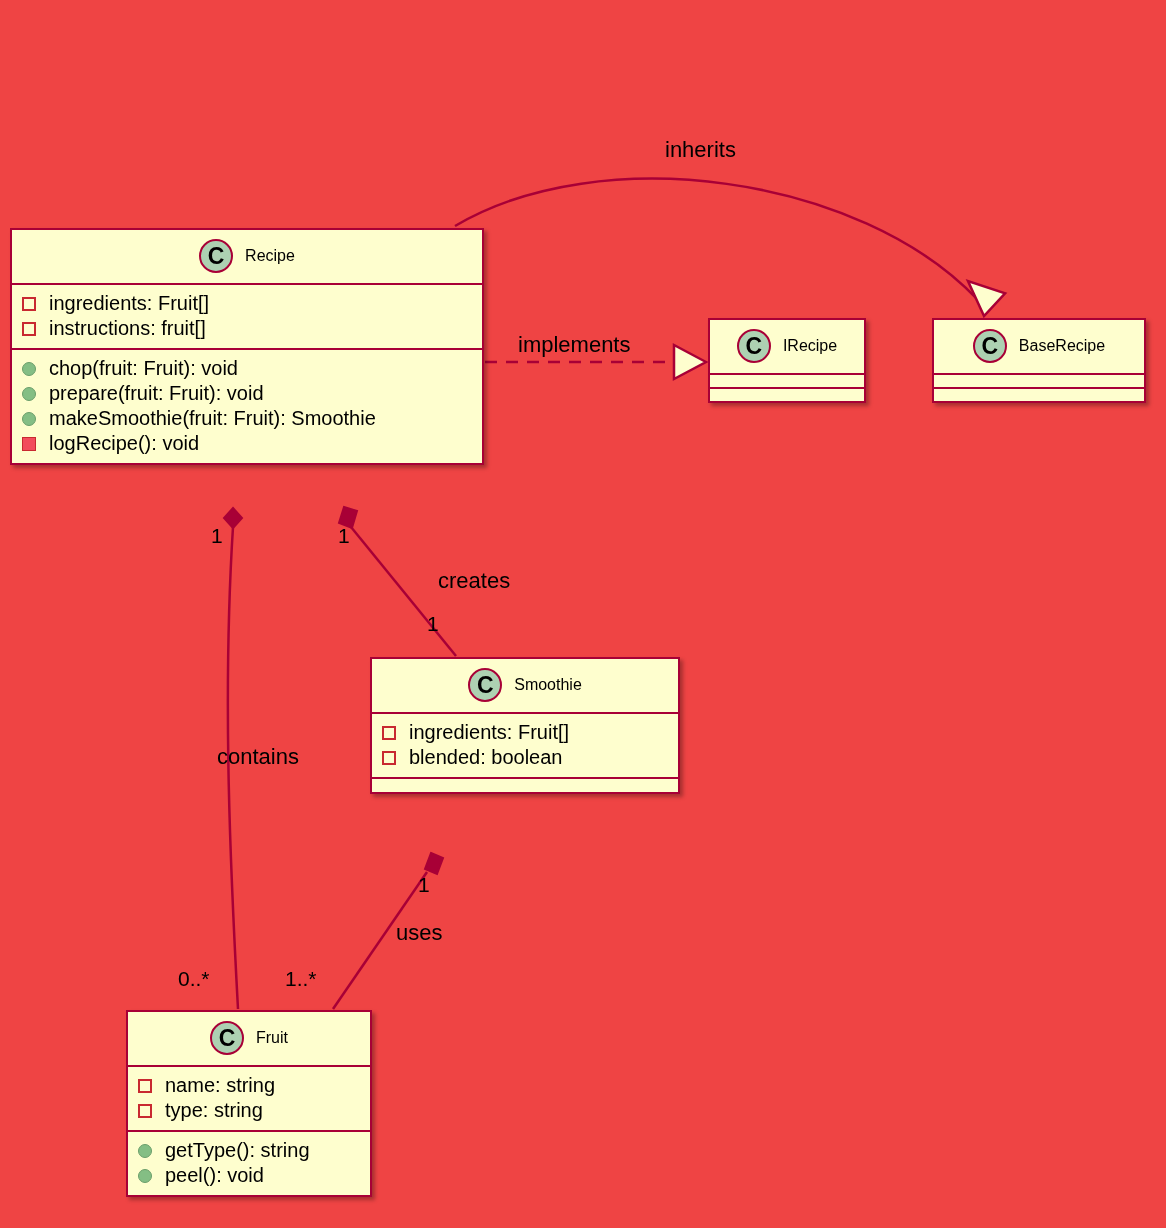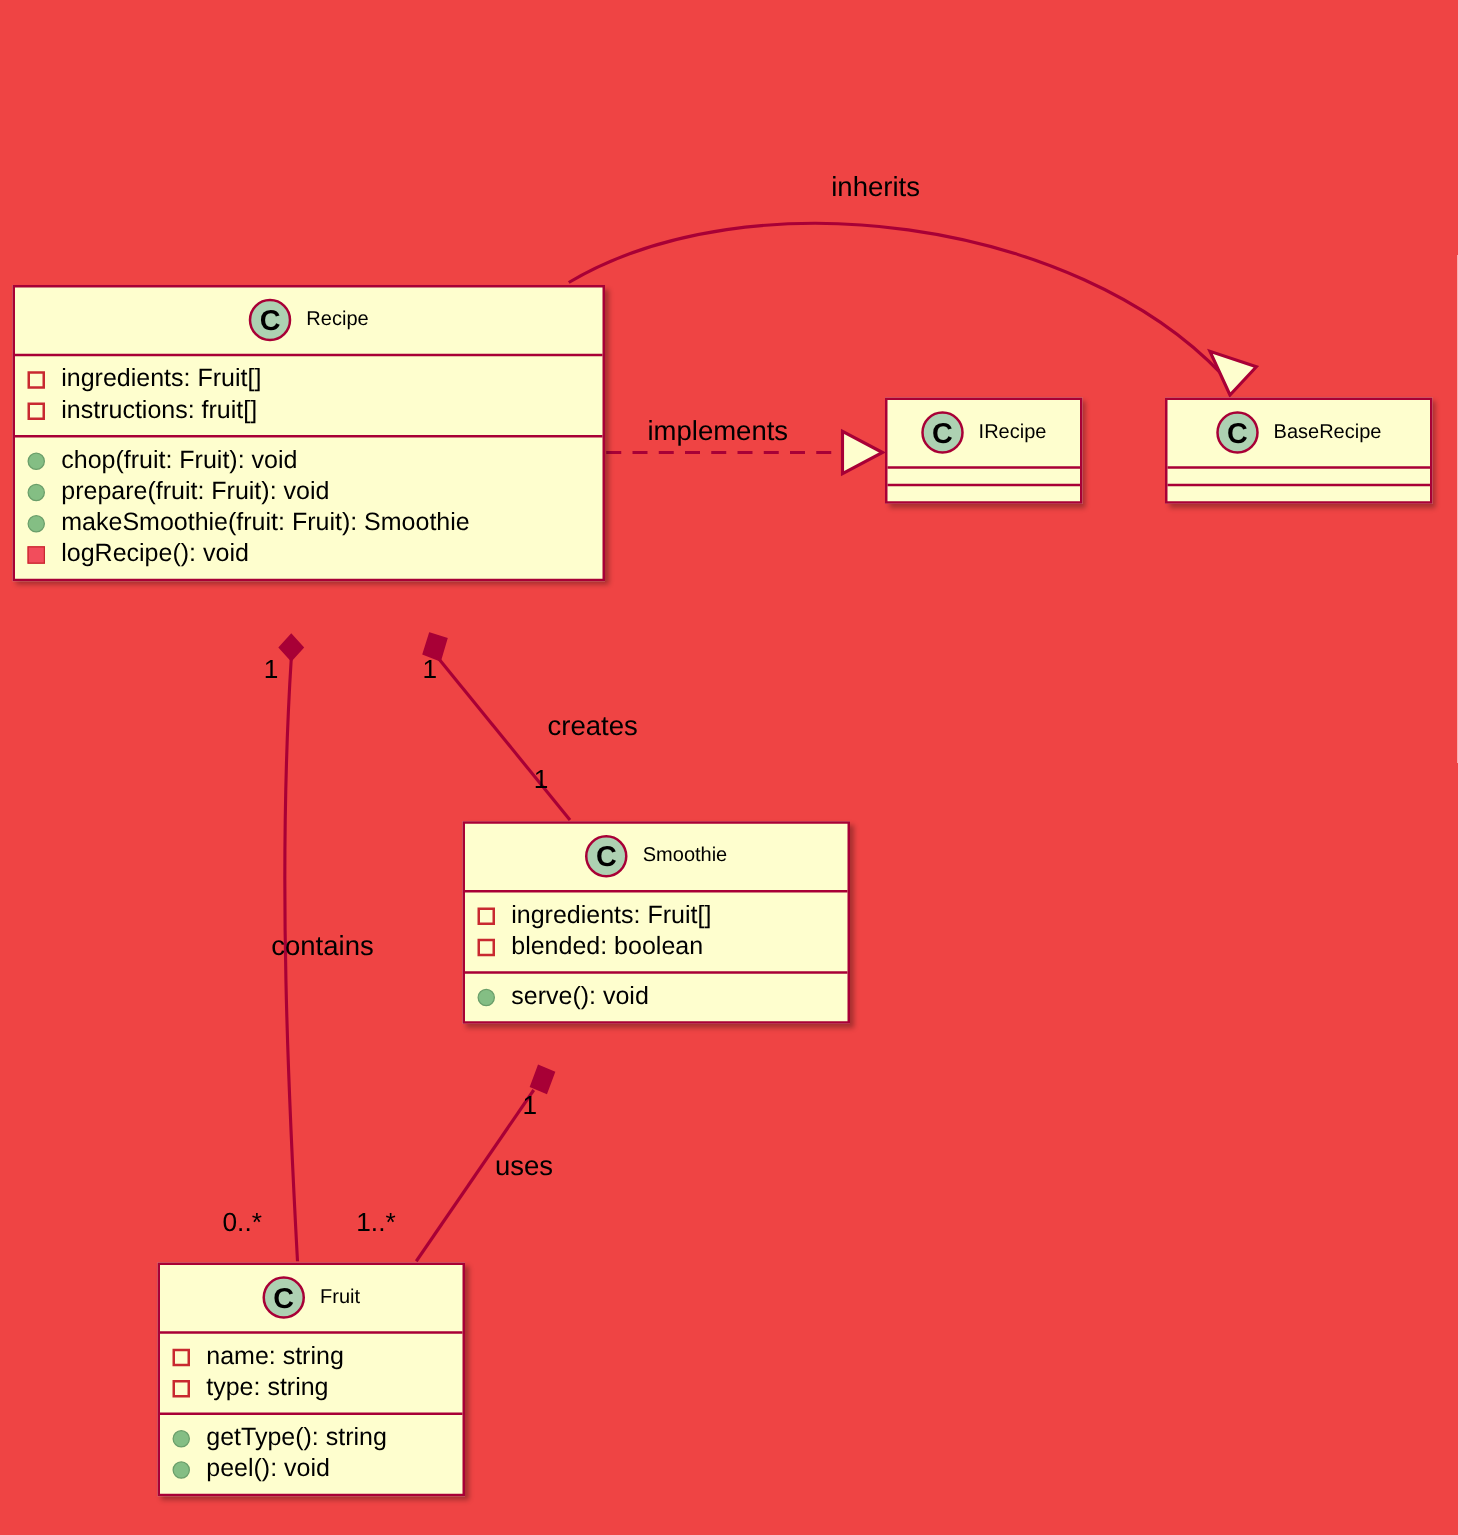--- a/index.html
+++ b/index.html
@@ -231,24 +231,20 @@
         <span class="m-icon attr-private"></span>
         <span>ingredients: Fruit[]</span>
       </div>
       <div class="member">
         <span class="m-icon attr-private"></span>
         <span>blended: boolean</span>
       </div>
     </div>
     <div class="cls-div"></div>
     <div class="cls-section">
-      <div class="member">
-        <span class="m-icon method-public"></span>
-        <span>serve(): void</span>
-      </div>
     </div>
   </div>
 
   <div class="uml-class" id="cls-fruit" style="left:126px; top:1010px; width:246px;">
     <div class="cls-header">
       <div class="cls-icon">C</div>
       <div class="cls-title">Fruit</div>
     </div>
     <div class="cls-div"></div>
     <div class="cls-section">

